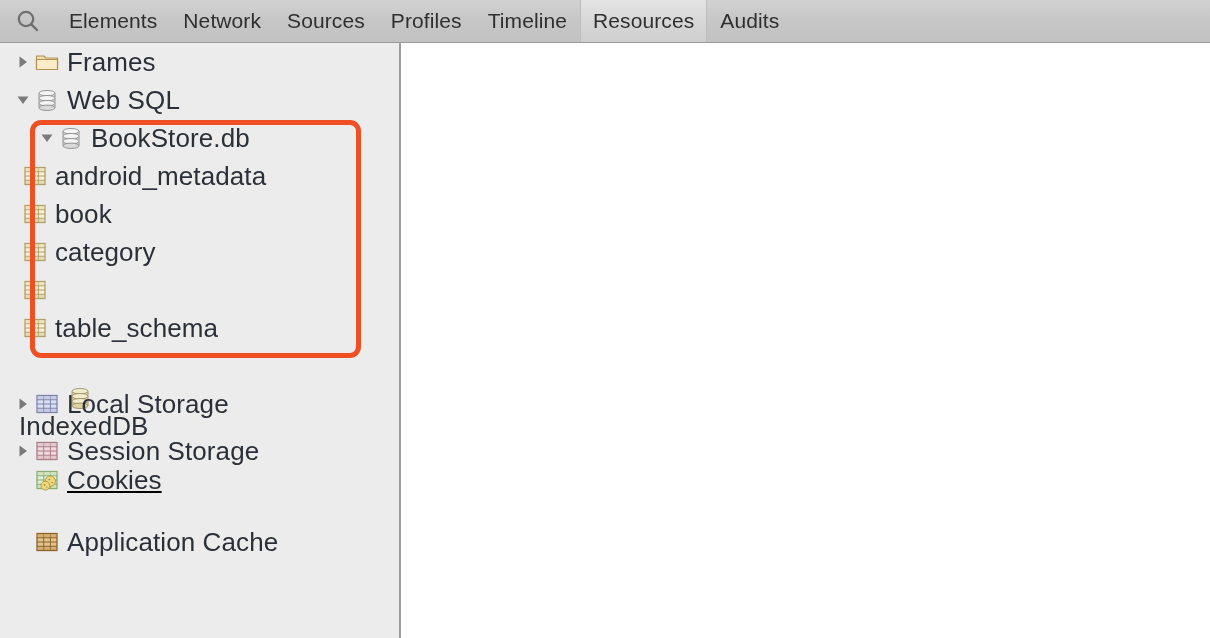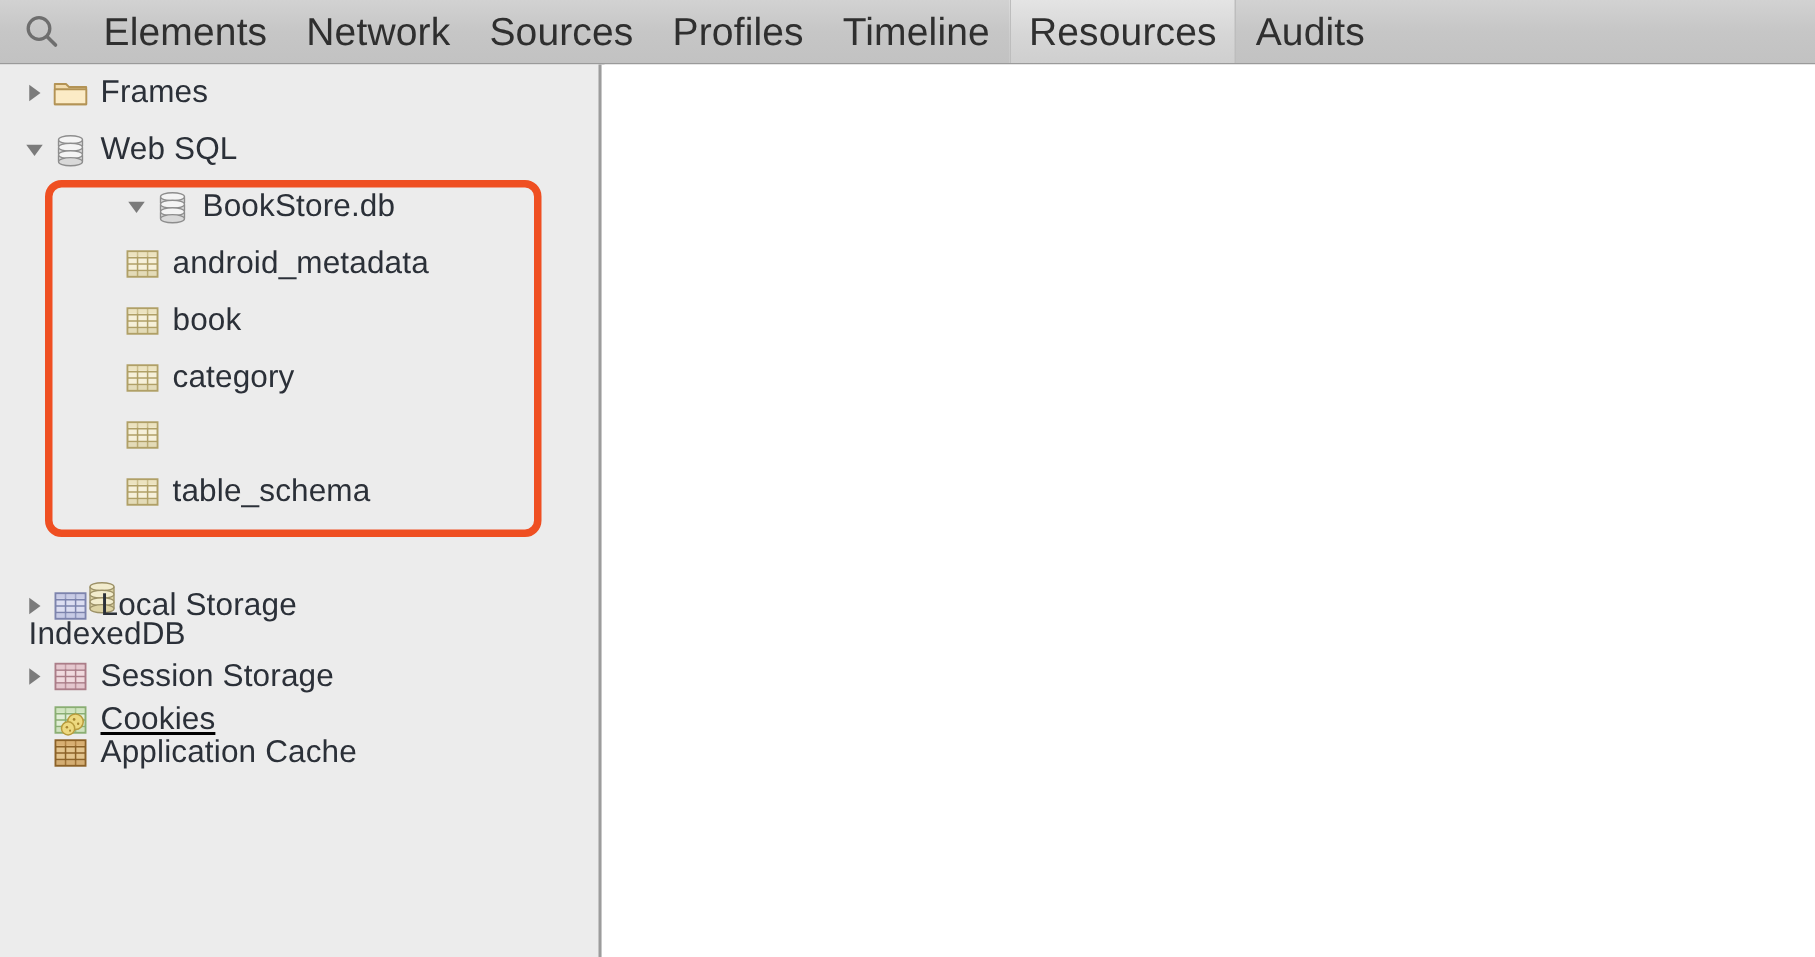--- a/index.html
+++ b/index.html
@@ -30,21 +30,21 @@
     width: 56px;
     display: flex;
     align-items: center;
     justify-content: center;
   }
   #search-icon-wrap svg { display: block; }
   .tab {
     display: flex;
     align-items: center;
     padding: 0 13px;
-    font-size: 26px;
+    font-size: 21px;
     color: #2f2f2f;
     letter-spacing: 0.1px;
     white-space: nowrap;
     cursor: default;
   }
   .tab.selected {
     background: linear-gradient(to bottom, #e4e4e4 0%, #d6d6d6 55%, #cfcfcf 100%);
     box-shadow: inset 1px 0 0 #bdbdbd, inset -1px 0 0 #bdbdbd;
   }
 
@@ -93,30 +93,30 @@
   .icon {
     width: 26px;
     height: 26px;
     flex: 0 0 auto;
     display: flex;
     align-items: center;
     justify-content: center;
   }
   .icon svg { display: block; }
   .label {
-    font-size: 21px;
+    font-size: 26px;
     color: #2b3038;
     padding-left: 7px;
     letter-spacing: 0.1px;
   }
 
   
   .lvl1 { padding-left: 12px; }
   .lvl2 { padding-left: 36px; }
-  .lvl3 { padding-left: 60px; }
+  .lvl3 { }
 
   
   #highlight-box {
     position: absolute;
     left: 30px;
     top: 77px;
     width: 331px;
     height: 238px;
     border: 5px solid #ef4f22;
     border-radius: 11px;
@@ -175,21 +175,21 @@
             <ellipse cx="13" cy="6.2" rx="8" ry="2.7" fill="#f4f4f4" stroke="#8d8d8d" stroke-width="0.9"></ellipse>
             <rect x="5" y="11.2" width="16" height="4.6" rx="0.4" fill="#d9d9d9" stroke="#8d8d8d" stroke-width="0.9"></rect>
             <ellipse cx="13" cy="11.2" rx="8" ry="2.7" fill="#f4f4f4" stroke="#8d8d8d" stroke-width="0.9"></ellipse>
             <rect x="5" y="16.2" width="16" height="4.6" rx="0.4" fill="#d9d9d9" stroke="#8d8d8d" stroke-width="0.9"></rect>
             <ellipse cx="13" cy="16.2" rx="8" ry="2.7" fill="#f4f4f4" stroke="#8d8d8d" stroke-width="0.9"></ellipse>
             <ellipse cx="13" cy="20.8" rx="8" ry="2.7" fill="#d9d9d9" stroke="#8d8d8d" stroke-width="0.9"></ellipse>
           </svg>
         </span>
         <span class="label">Web SQL</span>
       </div>
-      <div class="row lvl2" style="top: 76px; margin-left: 44px;">
+      <div class="row lvl2" style="top: 76px;">
         <span class="twisty">
           <svg width="14" height="14" viewBox="0 0 14 14">
             <path d="M1.5 3.5 L12.5 3.5 L7 11 Z" fill="#7b7b7b"></path>
           </svg>
         </span>
         <span class="icon">
           <svg width="26" height="26" viewBox="0 0 26 26">
             <rect x="5" y="6.2" width="16" height="4.6" rx="0.4" fill="#d9d9d9" stroke="#8d8d8d" stroke-width="0.9"></rect>
             <ellipse cx="13" cy="6.2" rx="8" ry="2.7" fill="#f4f4f4" stroke="#8d8d8d" stroke-width="0.9"></ellipse>
             <rect x="5" y="11.2" width="16" height="4.6" rx="0.4" fill="#d9d9d9" stroke="#8d8d8d" stroke-width="0.9"></rect>
@@ -350,21 +350,21 @@
             <circle cx="16.3" cy="14.2" r="5.2" fill="#edd97f" stroke="#b89b3c" stroke-width="1"></circle>
             <circle cx="11.4" cy="18.6" r="4.4" fill="#edd97f" stroke="#b89b3c" stroke-width="1"></circle>
             <circle cx="15.4" cy="12.6" r="0.9" fill="#a8862f"></circle>
             <circle cx="18.1" cy="15.5" r="0.8" fill="#a8862f"></circle>
             <circle cx="10.6" cy="17.8" r="0.85" fill="#a8862f"></circle>
             <circle cx="12.7" cy="20.1" r="0.7" fill="#a8862f"></circle>
           </svg>
         </span>
         <span class="label">Cookies</span>
       </div>
-      <div class="row lvl1" style="top: 440px;">
+      <div class="row lvl1" style="top: 480px;">
         <span class="twisty empty"></span>
         <span class="icon">
           <svg width="26" height="26" viewBox="0 0 26 26">
             <rect x="3" y="4.5" width="20" height="17" fill="#e3c48e" stroke="#8c6228" stroke-width="1.3"></rect>
             <line x1="3" y1="8.75" x2="23" y2="8.75" stroke="#8c6228" stroke-width="1"></line>
             <line x1="3" y1="13" x2="23" y2="13" stroke="#8c6228" stroke-width="1"></line>
             <line x1="3" y1="17.25" x2="23" y2="17.25" stroke="#8c6228" stroke-width="1"></line>
             <line x1="9.7" y1="4.5" x2="9.7" y2="21.5" stroke="#8c6228" stroke-width="1"></line>
             <line x1="16.4" y1="4.5" x2="16.4" y2="21.5" stroke="#8c6228" stroke-width="1"></line>
             <rect x="3.6" y="5.1" width="18.8" height="3" fill="#cf9f5c" opacity="0.55"></rect>

